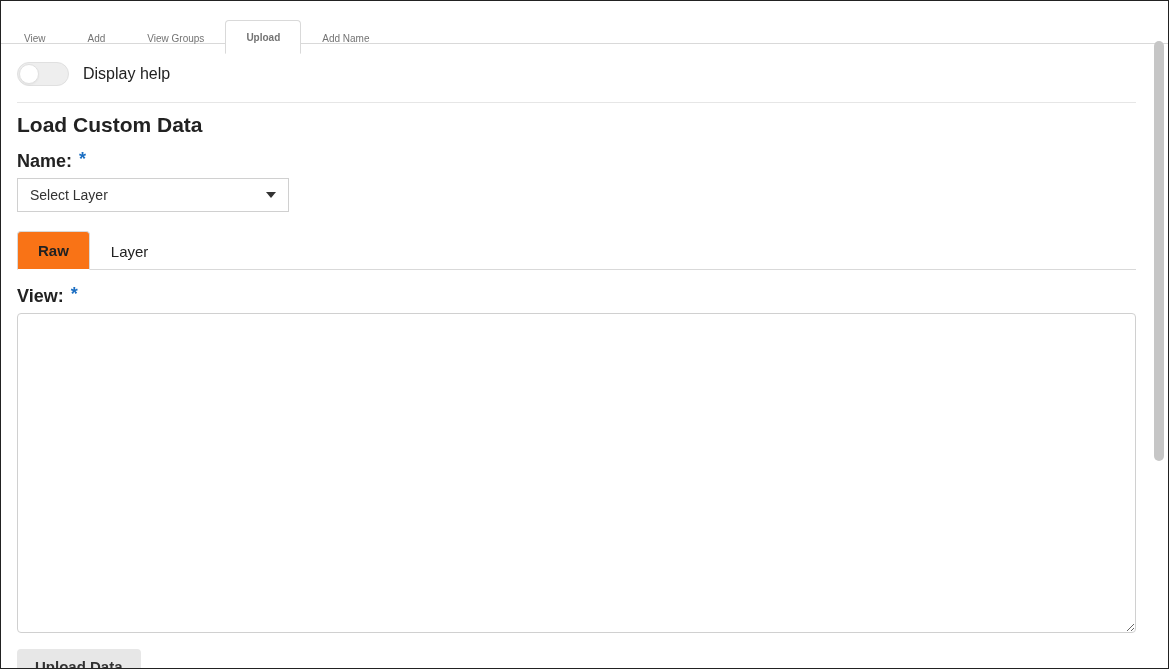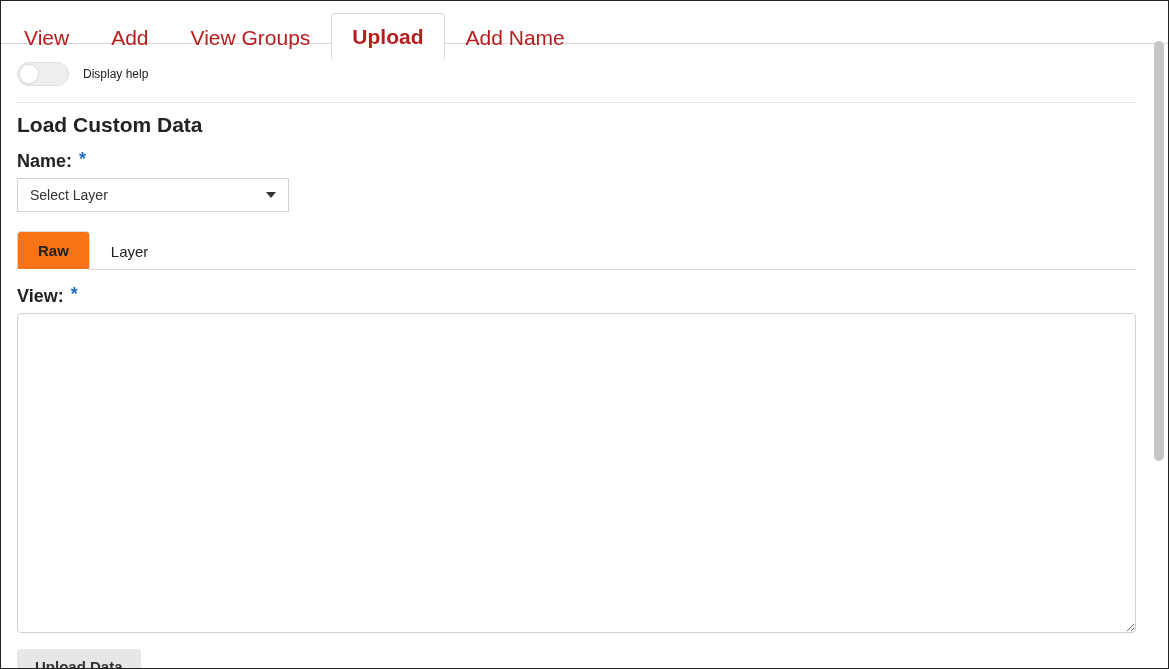--- a/index.html
+++ b/index.html
@@ -41,27 +41,27 @@
   
   .tabs {
     display: flex;
     align-items: flex-end;
     border-bottom: 1px solid #d9d9d9;
     padding-left: 2px;
     height: 43px;
   }
   .tab {
     padding: 11px 20px 10px 20px;
-    font-size: 21px;
-    cursor: pointer;
-    color: #b91c1c;
+    font-size: 10px;
+    cursor: pointer;
+    color: #737373;
     border: 1px solid transparent;
     border-bottom: none;
     position: relative;
-    top: 17px;
+    top: 11px;
     border-top-left-radius: 4px;
     border-top-right-radius: 4px;
     background: transparent;
   }
   .tab.active {
     font-weight: 700;
     border-color: #d9d9d9;
     border-bottom: 1px solid #fff;
     background: #fff;
   }
@@ -97,21 +97,21 @@
     top: 1px;
     left: 1px;
     width: 20px;
     height: 20px;
     background: #fff;
     border-radius: 50%;
     border: 1px solid #e0e0e0;
     box-shadow: 0 1px 2px rgba(0,0,0,0.05);
   }
   .help-label {
-    font-size: 12px;
+    font-size: 16px;
     color: #222;
     text-align: right;
   }
   
   .page-heading {
     font-size: 21px;
     font-weight: 700;
     margin: 10px 0 14px 0;
   }
   

